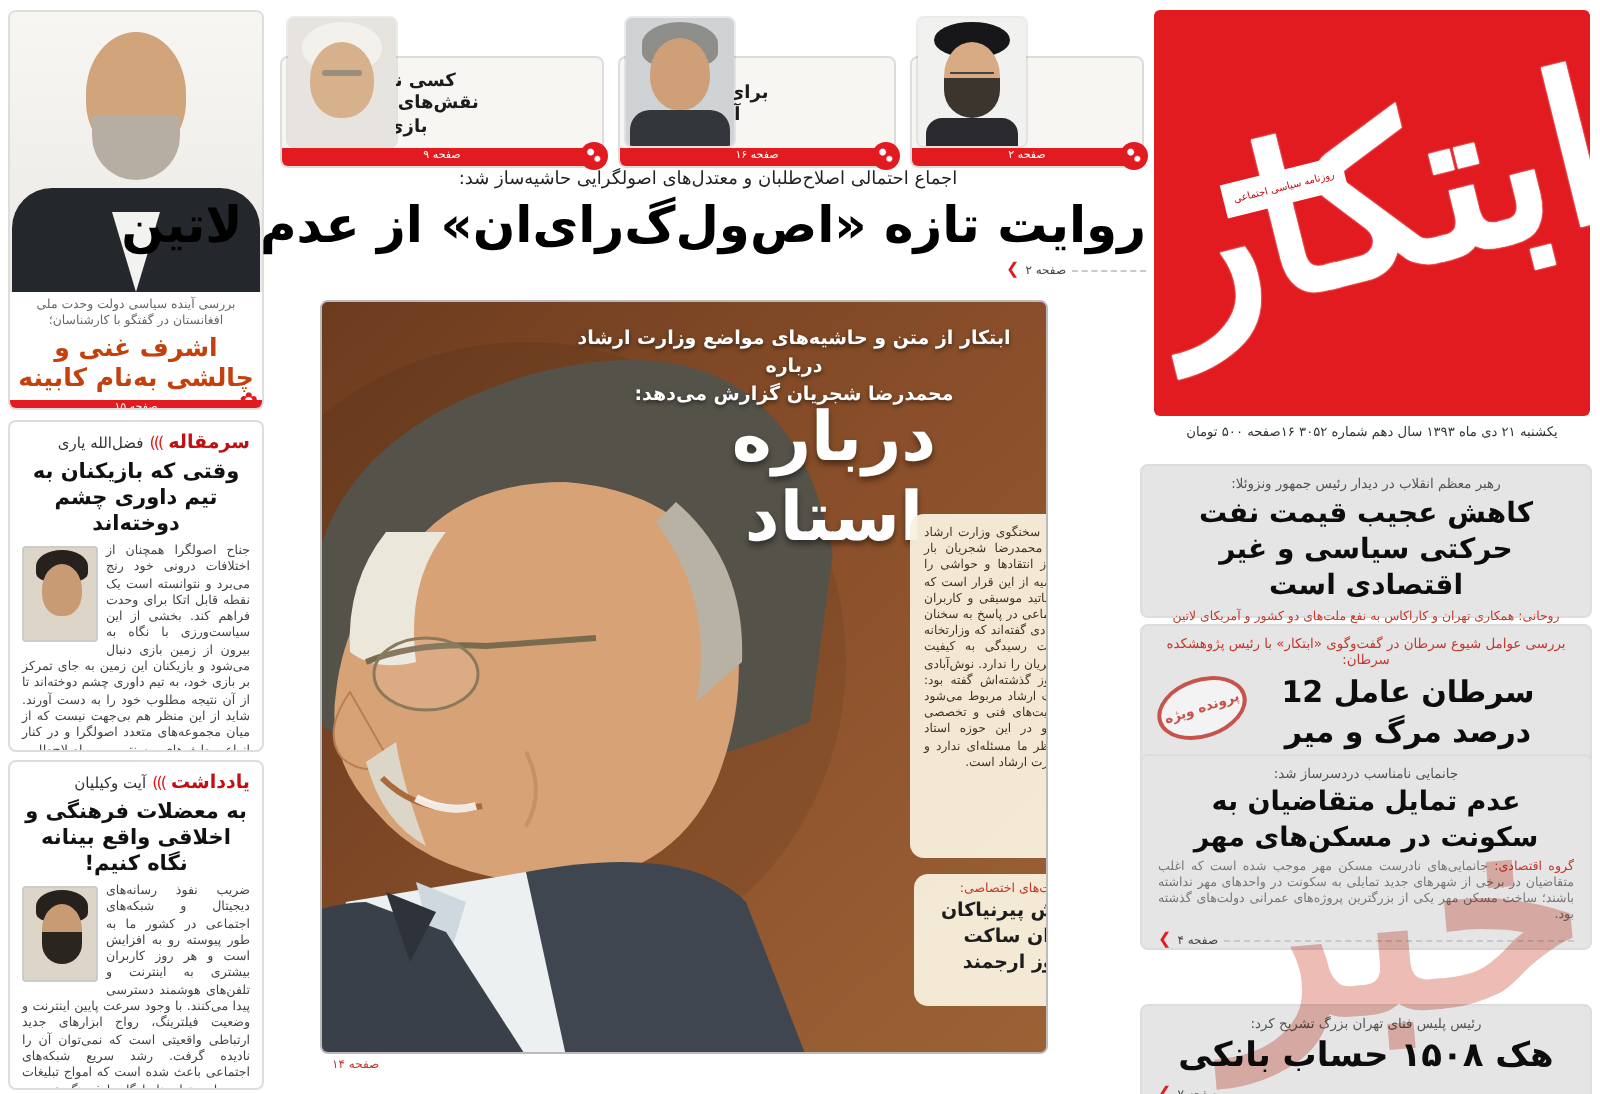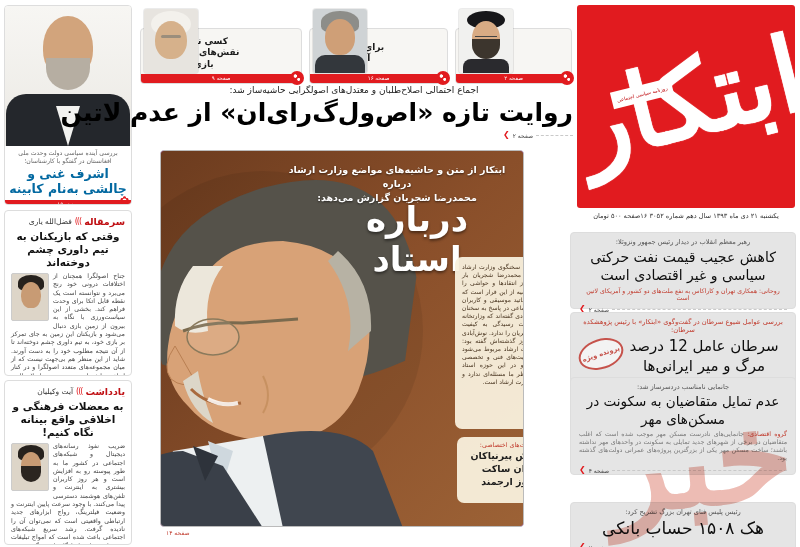--- a/index.html
+++ b/index.html
@@ -64,21 +64,21 @@
   .ghani-photo { height:140px; background:linear-gradient(#f7f6f3,#ebe9e4); position:relative; }
   .gh-head { position:absolute; left:50%; top:10px; transform:translateX(-50%); width:50px; height:62px;
     background:#d2a47c; border-radius:50% 50% 44% 44%; }
   .gh-beard { position:absolute; left:50%; top:52px; transform:translateX(-50%); width:44px; height:32px;
     background:#b6aea2; border-radius:0 0 22px 22px; }
   .gh-suit { position:absolute; bottom:0; left:50%; transform:translateX(-50%); width:124px; height:52px;
     background:#24272c; border-radius:20px 20px 0 0; }
   .gh-shirt { position:absolute; bottom:0; left:50%; transform:translateX(-50%); width:24px; height:40px;
     background:#f2f2f0; clip-path:polygon(50% 100%, 0 0, 100% 0); }
   .gh-caption { font-size:6.2px; color:#666; text-align:center; line-height:7.5px; padding:3px 5px 1px; }
-  .gh-headline { font-size:12.5px; font-weight:bold; color:#0369a1; text-align:center; line-height:15px; padding:1px 4px; }
+  .gh-headline { font-size:12.5px; font-weight:bold; color:#c2410c; text-align:center; line-height:15px; padding:1px 4px; }
   .lc-strip { position:relative; height:9px; background:#e11b1f; margin-top:3px;
     display:flex; align-items:center; justify-content:center; }
   .lc-flower { position:absolute; right:2px; top:-5px; color:#e11b1f; font-size:11px; line-height:1; }
 
   .sec-box { padding:5px 6px 4px; }
   .sec-head { display:flex; align-items:center; gap:3px; margin-bottom:3px; }
   .sec-title { color:#c01014; font-weight:bold; font-size:9.5px; }
   .sec-marker { color:#e11b1f; font-size:8px; direction:ltr; unicode-bidi:bidi-override; letter-spacing:-1px; }
   .sec-author { color:#333; font-size:7.5px; }
   .sec-headline { font-size:10.5px; font-weight:bold; color:#111; text-align:center; line-height:13px; margin-bottom:3px; }
@@ -105,21 +105,21 @@
     background:rgba(248,240,221,.95); border-radius:7px; text-align:center; padding:4px 2px; }
   .ft-notes-label { color:#c0392b; font-size:6.3px; margin-bottom:1px; }
   .ft-note-name { color:#1d1d1d; font-size:9.5px; font-weight:bold; line-height:13px; }
   .ft-page { position:absolute; left:166px; top:529px; font-size:6px; color:#c0392b; }
 
   
   .rc-box { position:absolute; left:570px; width:226px; background:#e5e5e5; border:1px solid #ddd;
     border-radius:4px; padding:5px 8px 3px; }
   .rc-kicker { font-size:6.7px; color:#555; text-align:center; margin-bottom:2px; }
   .rc-kicker.red { color:#c0392b; }
-  .rc-headline { font-weight:normal; color:#0d0d0d; text-align:center; }
+  .rc-headline { font-weight:bold; color:#0d0d0d; text-align:center; }
   .rc-sub { font-size:6.2px; color:#c0392b; text-align:center; margin-top:3px; }
   .rc-body { font-size:6.3px; color:#777; line-height:8px; text-align:justify; margin-top:2px; }
   .rc-body .lead-in { color:#c0392b; }
   .stamp { position:absolute; left:7px; top:26px; width:46px; height:30px; border:2px solid #c13a32;
     border-radius:50%; transform:rotate(-18deg); color:#c13a32; font-size:6.8px; font-weight:bold;
     display:flex; align-items:center; justify-content:center; opacity:.85; background:rgba(255,255,255,.6); }
 
   
   .watermark { position:absolute; left:598px; top:372px; width:205px; height:178px; z-index:30;
     display:flex; align-items:center; justify-content:center; pointer-events:none;

